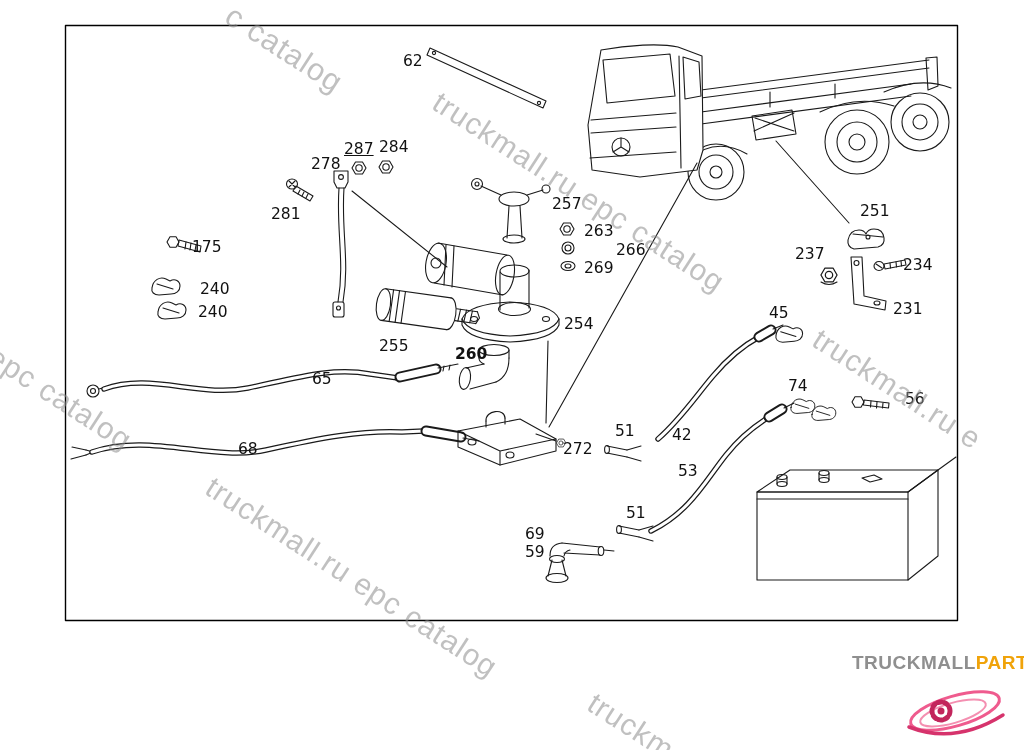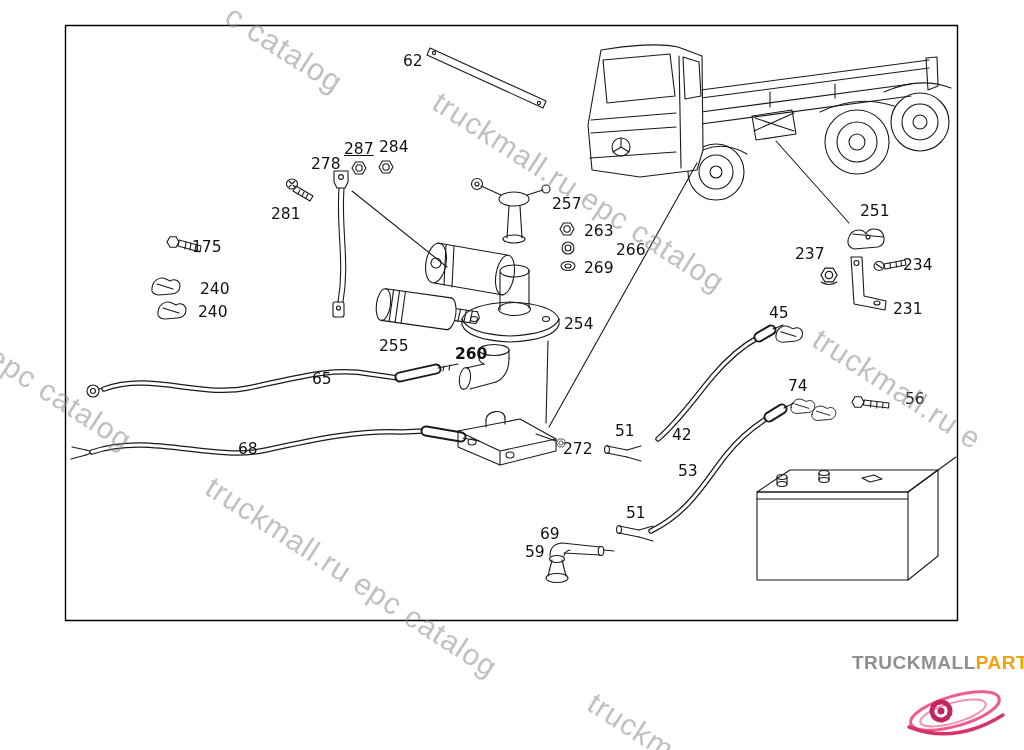--- a/index.html
+++ b/index.html
@@ -320,21 +320,21 @@
       <span class="callout" style="left: 379px; top: 337px;">255</span>
       <span class="callout" style="left: 552px; top: 195px;">257</span>
       <span class="callout" style="left: 584px; top: 222px;">263</span>
       <span class="callout" style="left: 584px; top: 241px; margin-left: 32px;">266</span>
       <span class="callout" style="left: 584px; top: 259px;">269</span>
       <span class="callout" style="left: 564px; top: 315px;">254</span>
       <span class="callout" style="left: 455px; top: 345px; font-weight: bold;">260</span>
       <span class="callout" style="left: 312px; top: 370px;">65</span>
       <span class="callout" style="left: 238px; top: 440px;">68</span>
       <span class="callout" style="left: 563px; top: 440px;">272</span>
-      <span class="callout" style="left: 540px; top: 525px;">69</span>
+      <span class="callout" style="left: 525px; top: 525px;">69</span>
       <span class="callout" style="left: 525px; top: 543px;">59</span>
       <span class="callout" style="left: 615px; top: 422px;">51</span>
       <span class="callout" style="left: 626px; top: 504px;">51</span>
       <span class="callout" style="left: 678px; top: 462px;">53</span>
       <span class="callout" style="left: 672px; top: 382px; margin-top: 44px;">42</span>
       <span class="callout" style="left: 769px; top: 304px;">45</span>
       <span class="callout" style="left: 788px; top: 377px;">74</span>
       <span class="callout" style="left: 881px; top: 390px; margin-left: 24px;">56</span>
       <span class="callout" style="left: 795px; top: 245px;">237</span>
       <span class="callout" style="left: 903px; top: 256px;">234</span>

